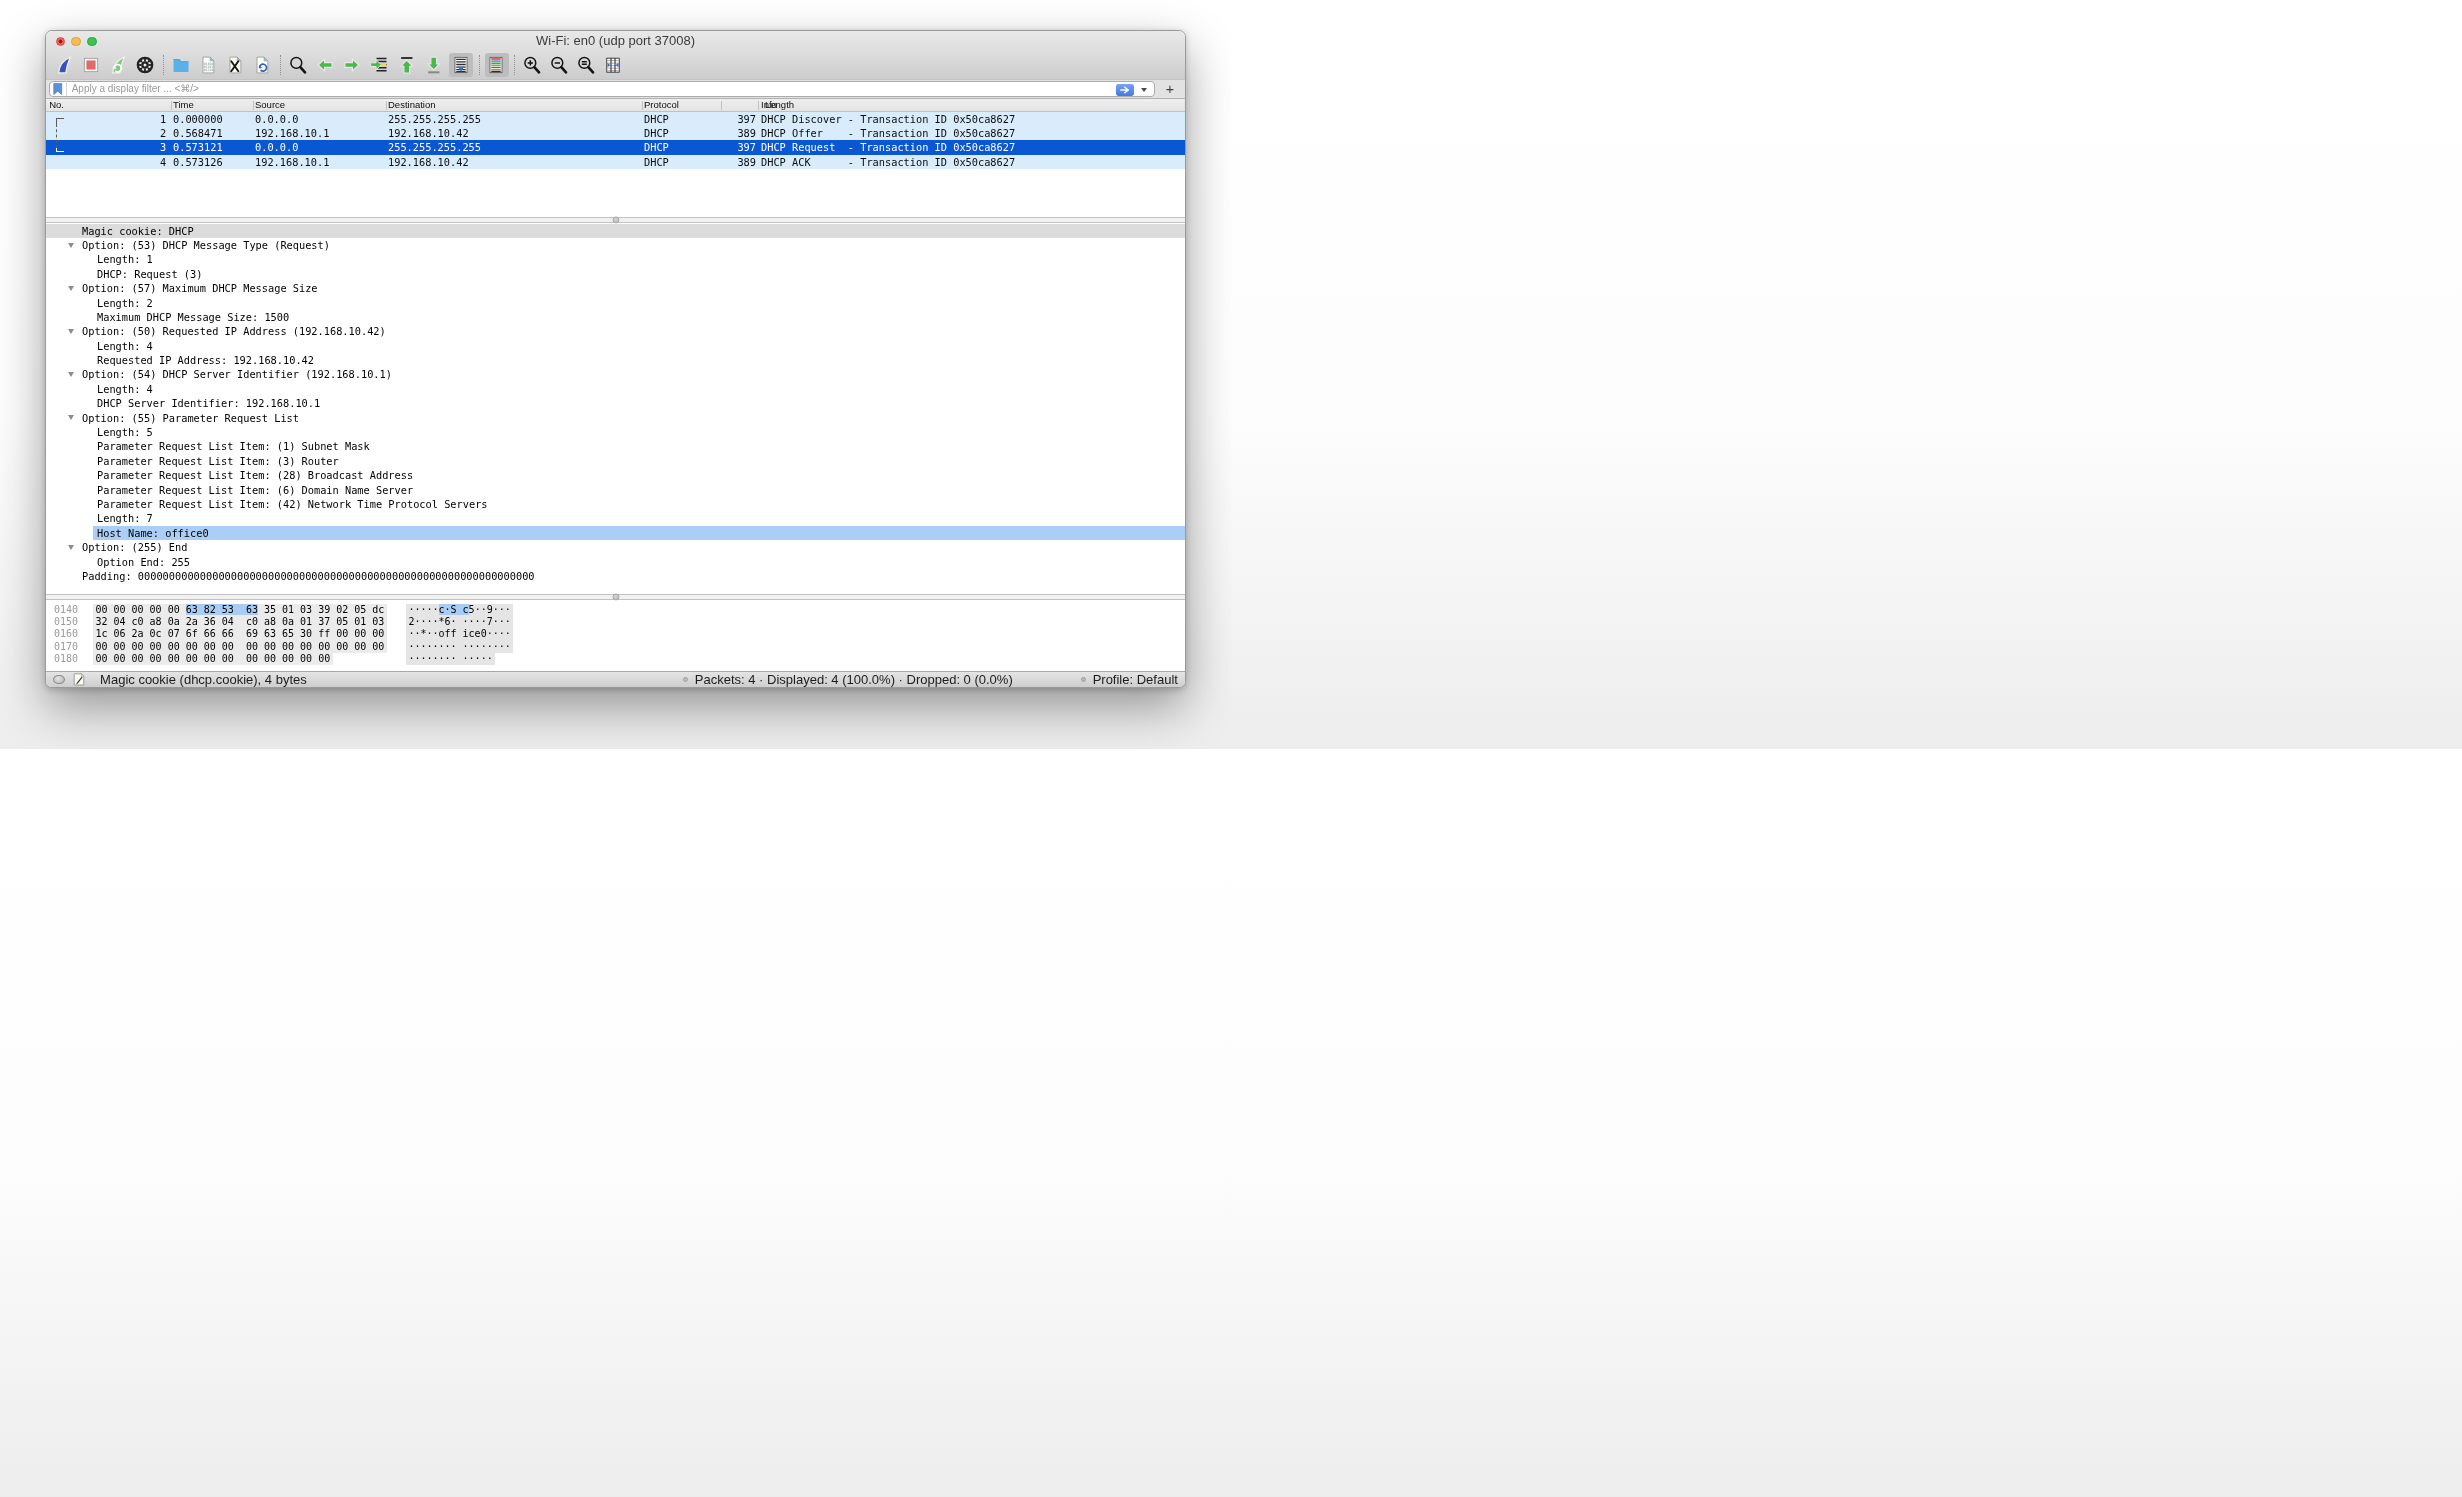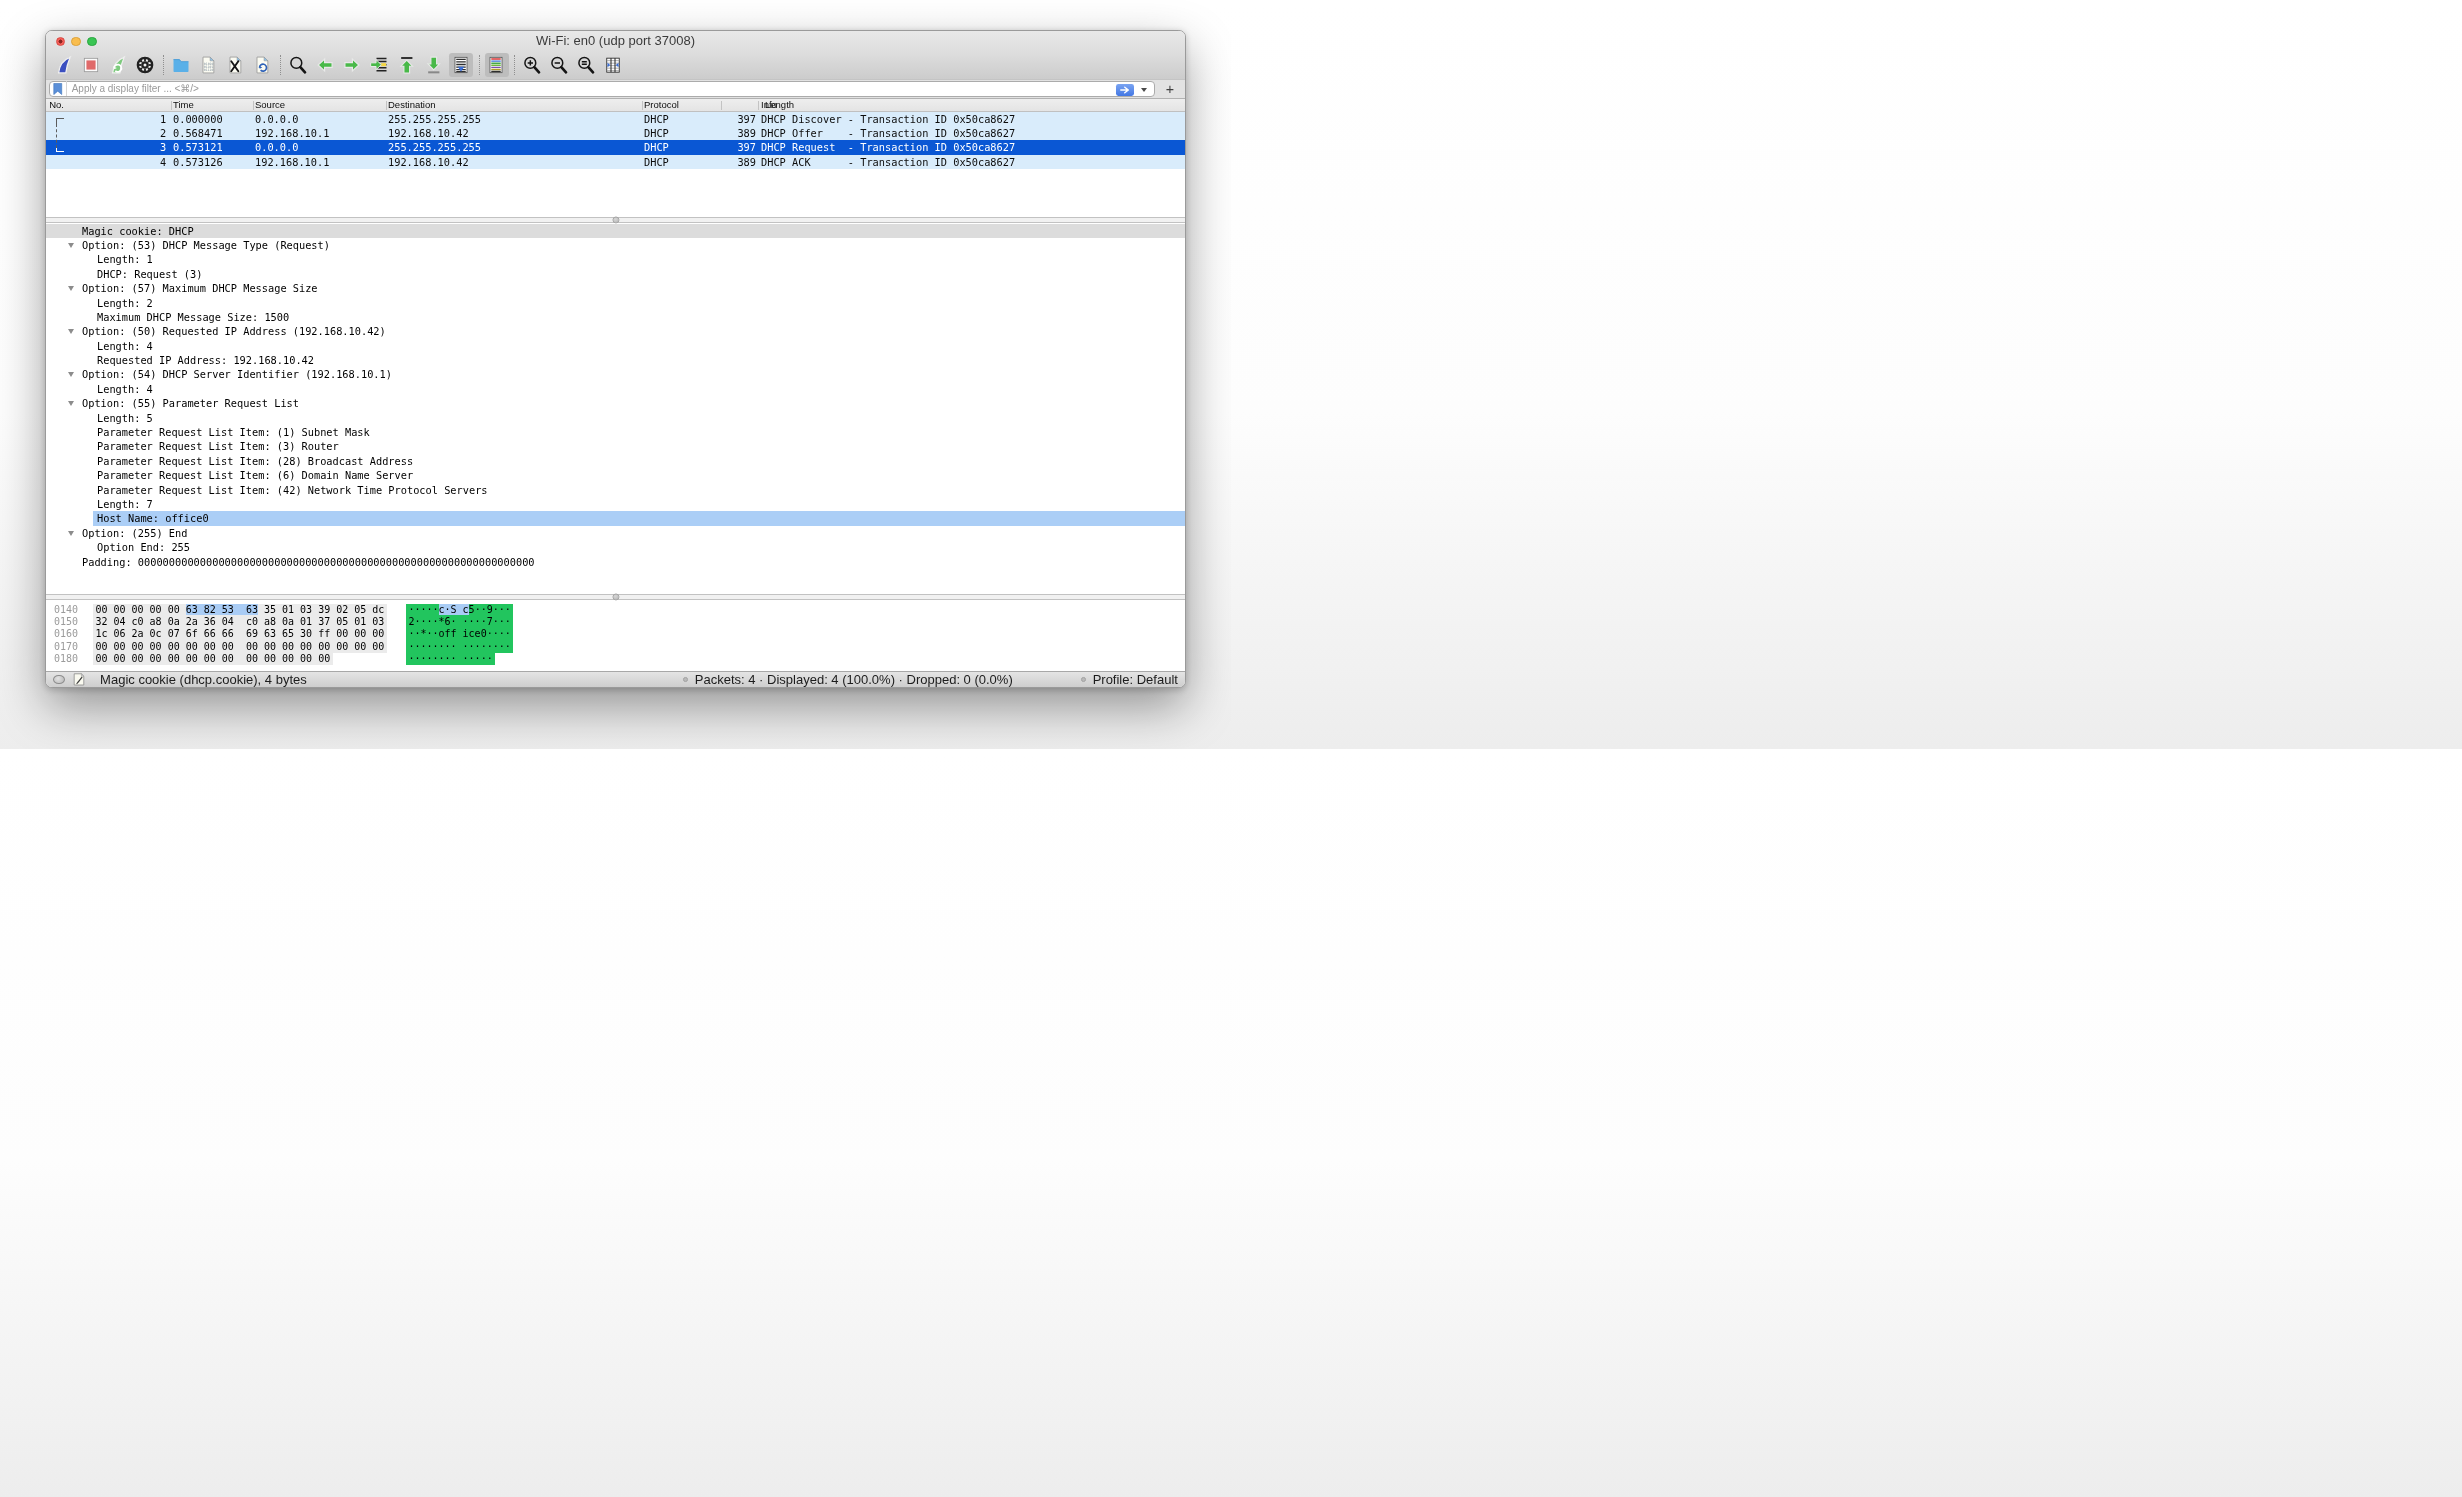--- a/index.html
+++ b/index.html
@@ -67,21 +67,21 @@
   .dtext { position:absolute; top:0; }
   .dtext.lvl1 { left:36px;text-align:center; }
   .dtext.lvl2 { left:51px; }
   .tri { position:absolute; left:22px; top:4.8px; width:0; height:0; border-left:3.6px solid transparent; border-right:3.6px solid transparent; border-top:5.2px solid #8c8c8c; }
 
   
   .hexpane { height:71px; flex:0 0 71px; background:#fff; padding-top:4px; font-family:"DejaVu Sans Mono","Liberation Mono",monospace; font-size:10px; }
   .hxrow { position:relative; height:12.2px; line-height:12.2px; }
   .hoff { position:absolute; left:8px; color:#9b9b9b; }
   .hbytes { position:absolute; left:47px; background:#ebebeb; white-space:pre; padding:0 2.4px; height:12.2px; }
-  .hascii { position:absolute; left:360px; background:#22c55e; white-space:pre; padding:0 2.4px; height:12.2px; }
+  .hascii { position:absolute; left:360px; background:#e5e5e5; white-space:pre; padding:0 2.4px; height:12.2px; }
   .hl { background:var(--hex-hl); }
 
   
   .statusbar { height:16px; flex:0 0 16px; background:linear-gradient(180deg,#e4e4e4,#cecece); border-top:0.8px solid #a8a8a8; display:flex; align-items:center; font-size:13px; color:#1c1c1c; padding:0 7.1px; }
   .expert { width:12px; height:9.5px; border-radius:50%; background:radial-gradient(circle at 40% 35%, #e3e3e3, #b5b5b5); border:0.8px solid #8d8d8d; }
   .cmticon { margin-left:8px; width:12px; height:12.7px; }
   .st-field { margin-left:15px; }
   .st-dot { width:4.8px; height:4.8px; border-radius:50%; background:#b9b9b9; border:0.8px solid #a2a2a2; }
   .st-pack { margin:0 68px 0 7.1px; }
   .st-prof { margin-left:7.1px; }
@@ -398,20 +398,21 @@
         <div class="drow"><span class="dtext lvl2">Length: 1</span></div>
         <div class="drow"><span class="dtext lvl2">DHCP: Request (3)</span></div>
         <div class="drow"><span class="tri"></span><span class="dtext lvl1">Option: (57) Maximum DHCP Message Size</span></div>
         <div class="drow"><span class="dtext lvl2">Length: 2</span></div>
         <div class="drow"><span class="dtext lvl2">Maximum DHCP Message Size: 1500</span></div>
         <div class="drow"><span class="tri"></span><span class="dtext lvl1">Option: (50) Requested IP Address (192.168.10.42)</span></div>
         <div class="drow"><span class="dtext lvl2">Length: 4</span></div>
         <div class="drow"><span class="dtext lvl2">Requested IP Address: 192.168.10.42</span></div>
         <div class="drow"><span class="tri"></span><span class="dtext lvl1">Option: (54) DHCP Server Identifier (192.168.10.1)</span></div>
         <div class="drow"><span class="dtext lvl2">Length: 4</span></div>
+        <div class="drow"><span class="dtext lvl2">DHCP Server Identifier: 192.168.10.1</span></div>
         <div class="drow"><span class="tri"></span><span class="dtext lvl1">Option: (55) Parameter Request List</span></div>
         <div class="drow"><span class="dtext lvl2">Length: 5</span></div>
         <div class="drow"><span class="dtext lvl2">Parameter Request List Item: (1) Subnet Mask</span></div>
         <div class="drow"><span class="dtext lvl2">Parameter Request List Item: (3) Router</span></div>
         <div class="drow"><span class="dtext lvl2">Parameter Request List Item: (28) Broadcast Address</span></div>
         <div class="drow"><span class="dtext lvl2">Parameter Request List Item: (6) Domain Name Server</span></div>
         <div class="drow"><span class="dtext lvl2">Parameter Request List Item: (42) Network Time Protocol Servers</span></div>
         <div class="drow"><span class="dtext lvl2">Length: 7</span></div>
         <div class="drow bg-b"><span class="dtext lvl2">Host Name: office0</span></div>
         <div class="drow"><span class="tri"></span><span class="dtext lvl1">Option: (255) End</span></div>

